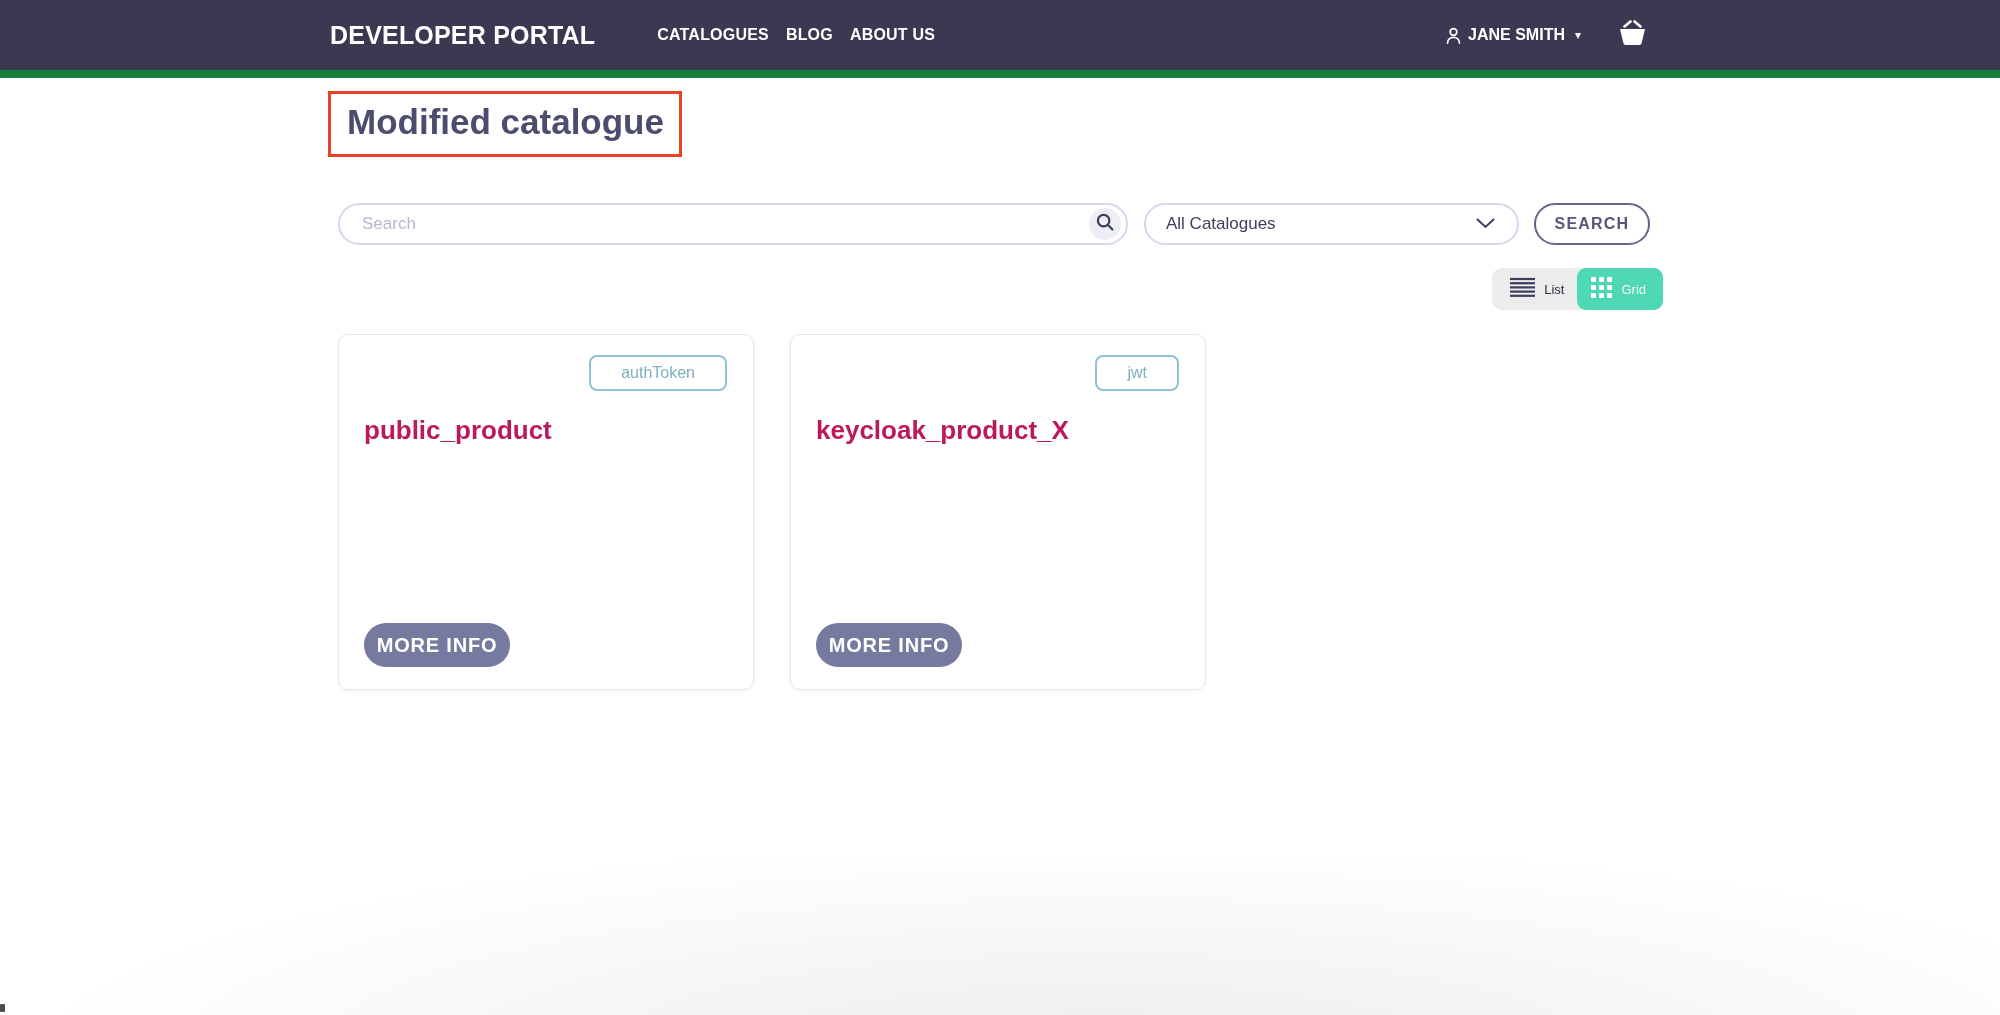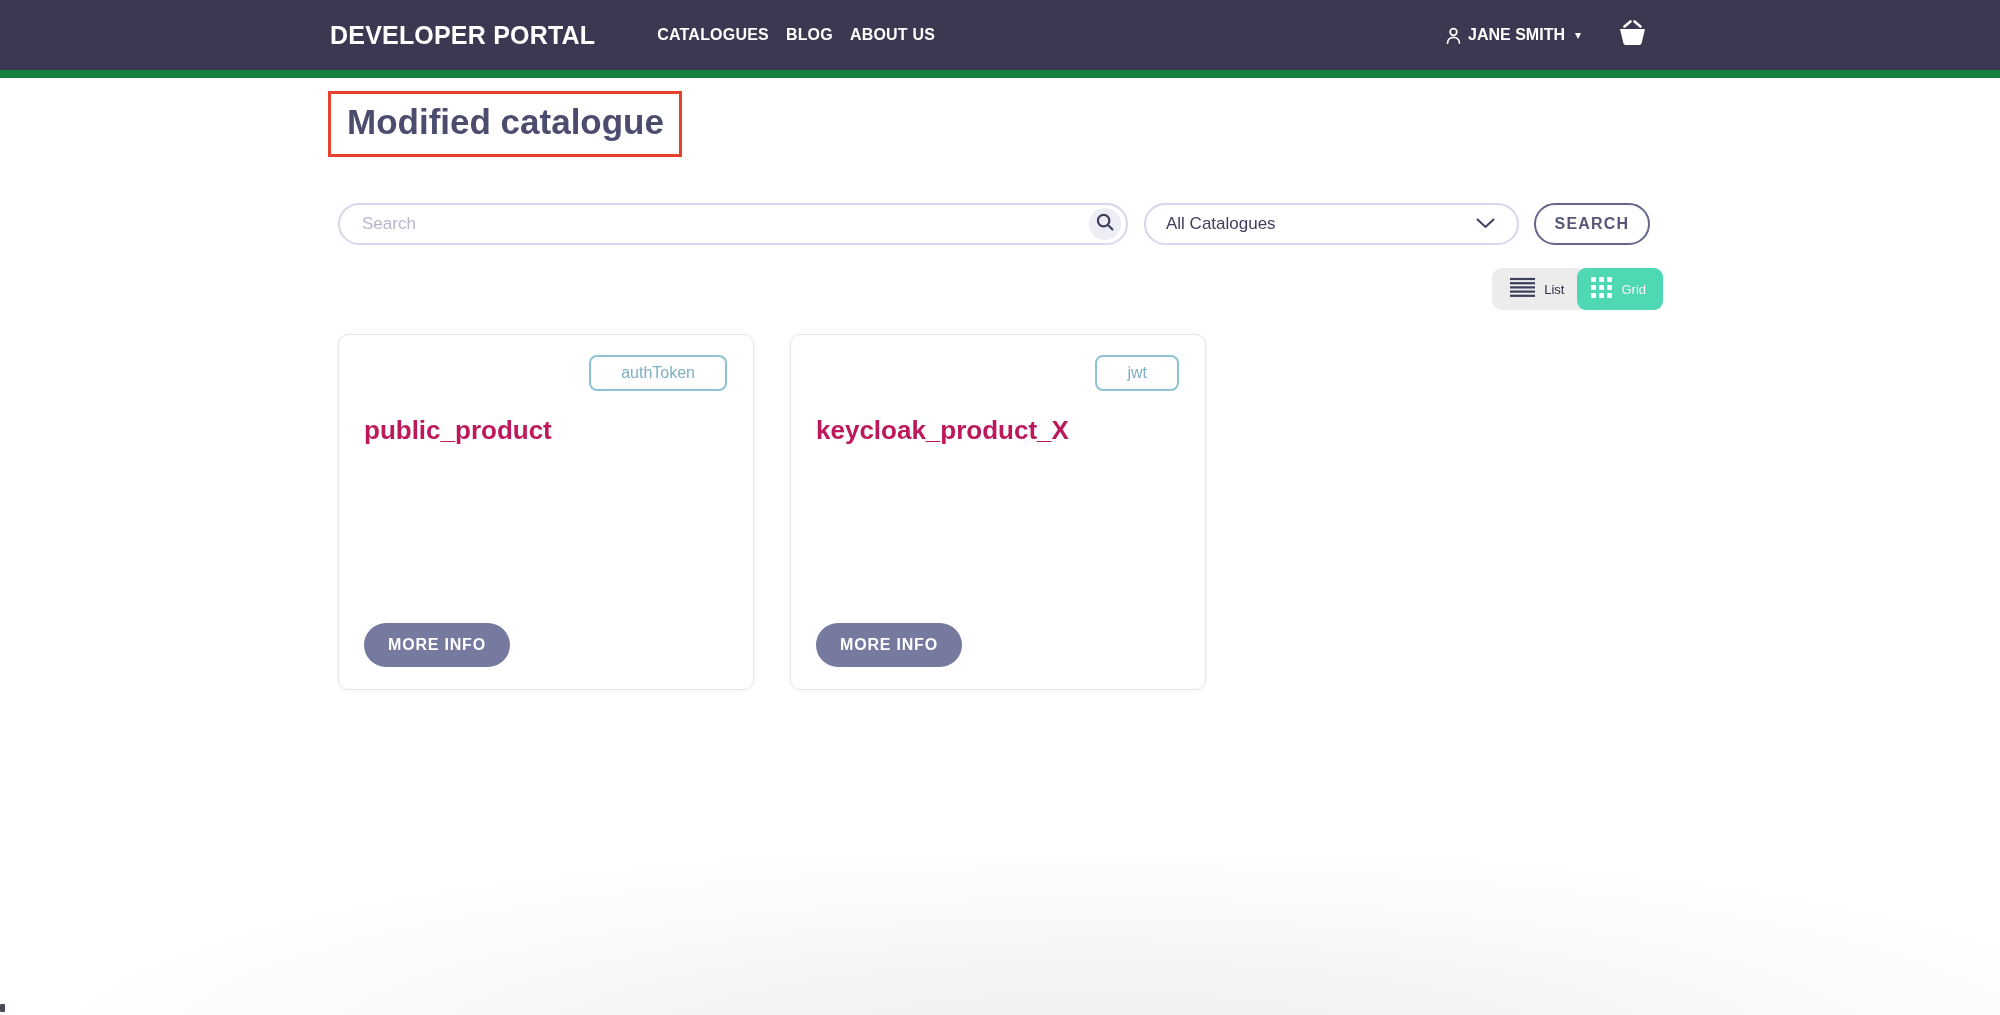--- a/index.html
+++ b/index.html
@@ -90,21 +90,21 @@
   .badge{
     align-self:flex-end;
     border:2px solid var(--badge-border,#8fc3d4);border-radius:8px;
     color:var(--badge-text,#7fafc2);font-size:16px;padding:7px 30px;
     background:#fff;white-space:nowrap;
   }
   .product-name{margin:24px 0 8px 0;font-size:26px;font-weight:bold;color:#be185d}
   .more-info{
     margin-top:auto;align-self:flex-start;width:146px;height:44px;border:none;
     border-radius:22px;background:var(--button-purple,#767a9e);color:#ffffff;
-    font-weight:bold;font-size:16px;letter-spacing:.8px;cursor:pointer;font-family:inherit;
+    font-weight:bold;font-size:20px;letter-spacing:.8px;cursor:pointer;font-family:inherit;
   }
 
   .bottom-fade{
     position:absolute;left:0;right:0;bottom:0;height:160px;pointer-events:none;
     background:radial-gradient(ellipse 1500px 300px at 55% 125%,
       rgba(90,90,105,.11), rgba(90,90,105,0) 72%);
   }
   .corner-speck{
     position:absolute;left:0;bottom:3px;width:5px;height:8px;
     background:#4a4a58;border-radius:1px;

